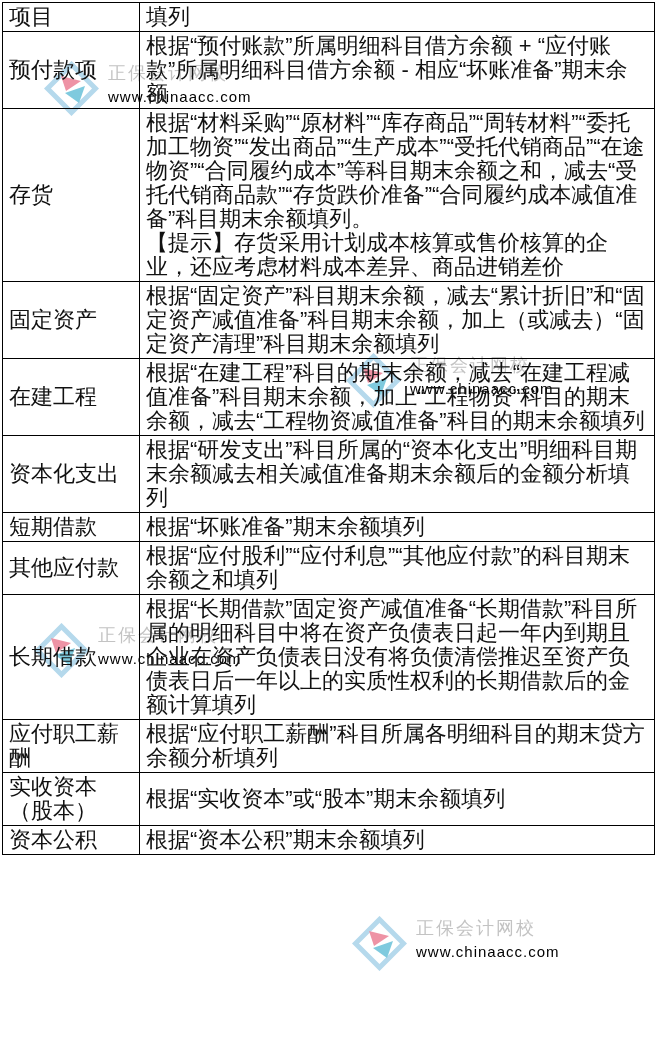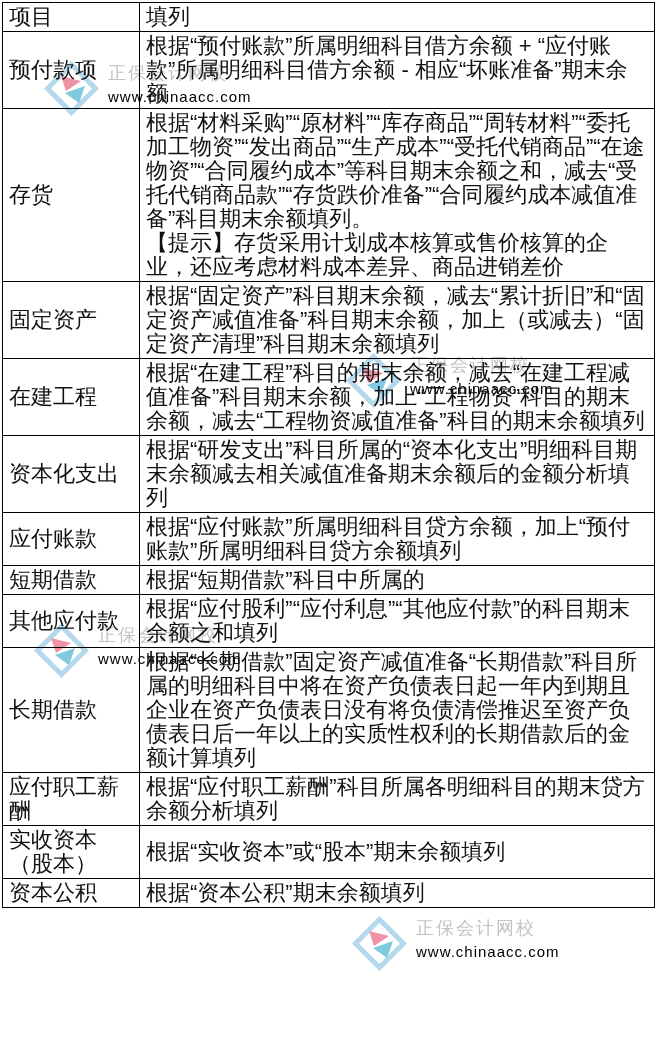--- a/index.html
+++ b/index.html
@@ -151,26 +151,22 @@
       </tr>
       <tr>
         <td>在建工程</td>
         <td>根据“在建工程”科目的期末余额，减去“在建工程减值准备”科目期末余额，加上“工程物资”科目的期末余额，减去“工程物资减值准备”科目的期末余额填列</td>
       </tr>
       <tr>
         <td>资本化支出</td>
         <td>根据“研发支出”科目所属的“资本化支出”明细科目期末余额减去相关减值准备期末余额后的金额分析填列</td>
       </tr>
       <tr>
-        <td>应付账款</td>
-        <td>根据“应付账款”所属明细科目贷方余额，加上“预付账款”所属明细科目贷方余额填列</td>
-      </tr>
-      <tr>
         <td>短期借款</td>
-        <td>根据“短期借款”科目中所属的</td>
+        <td>根据“坏账准备”期末余额填列</td>
       </tr>
       <tr>
         <td>其他应付款</td>
         <td>根据“应付股利”“应付利息”“其他应付款”的科目期末余额之和填列</td>
       </tr>
       <tr>
         <td>长期借款</td>
         <td>根据“长期借款”固定资产减值准备“长期借款”科目所属的明细科目中将在资产负债表日起一年内到期且企业在资产负债表日没有将负债清偿推迟至资产负债表日后一年以上的实质性权利的长期借款后的金额计算填列</td>
       </tr>
       <tr>

